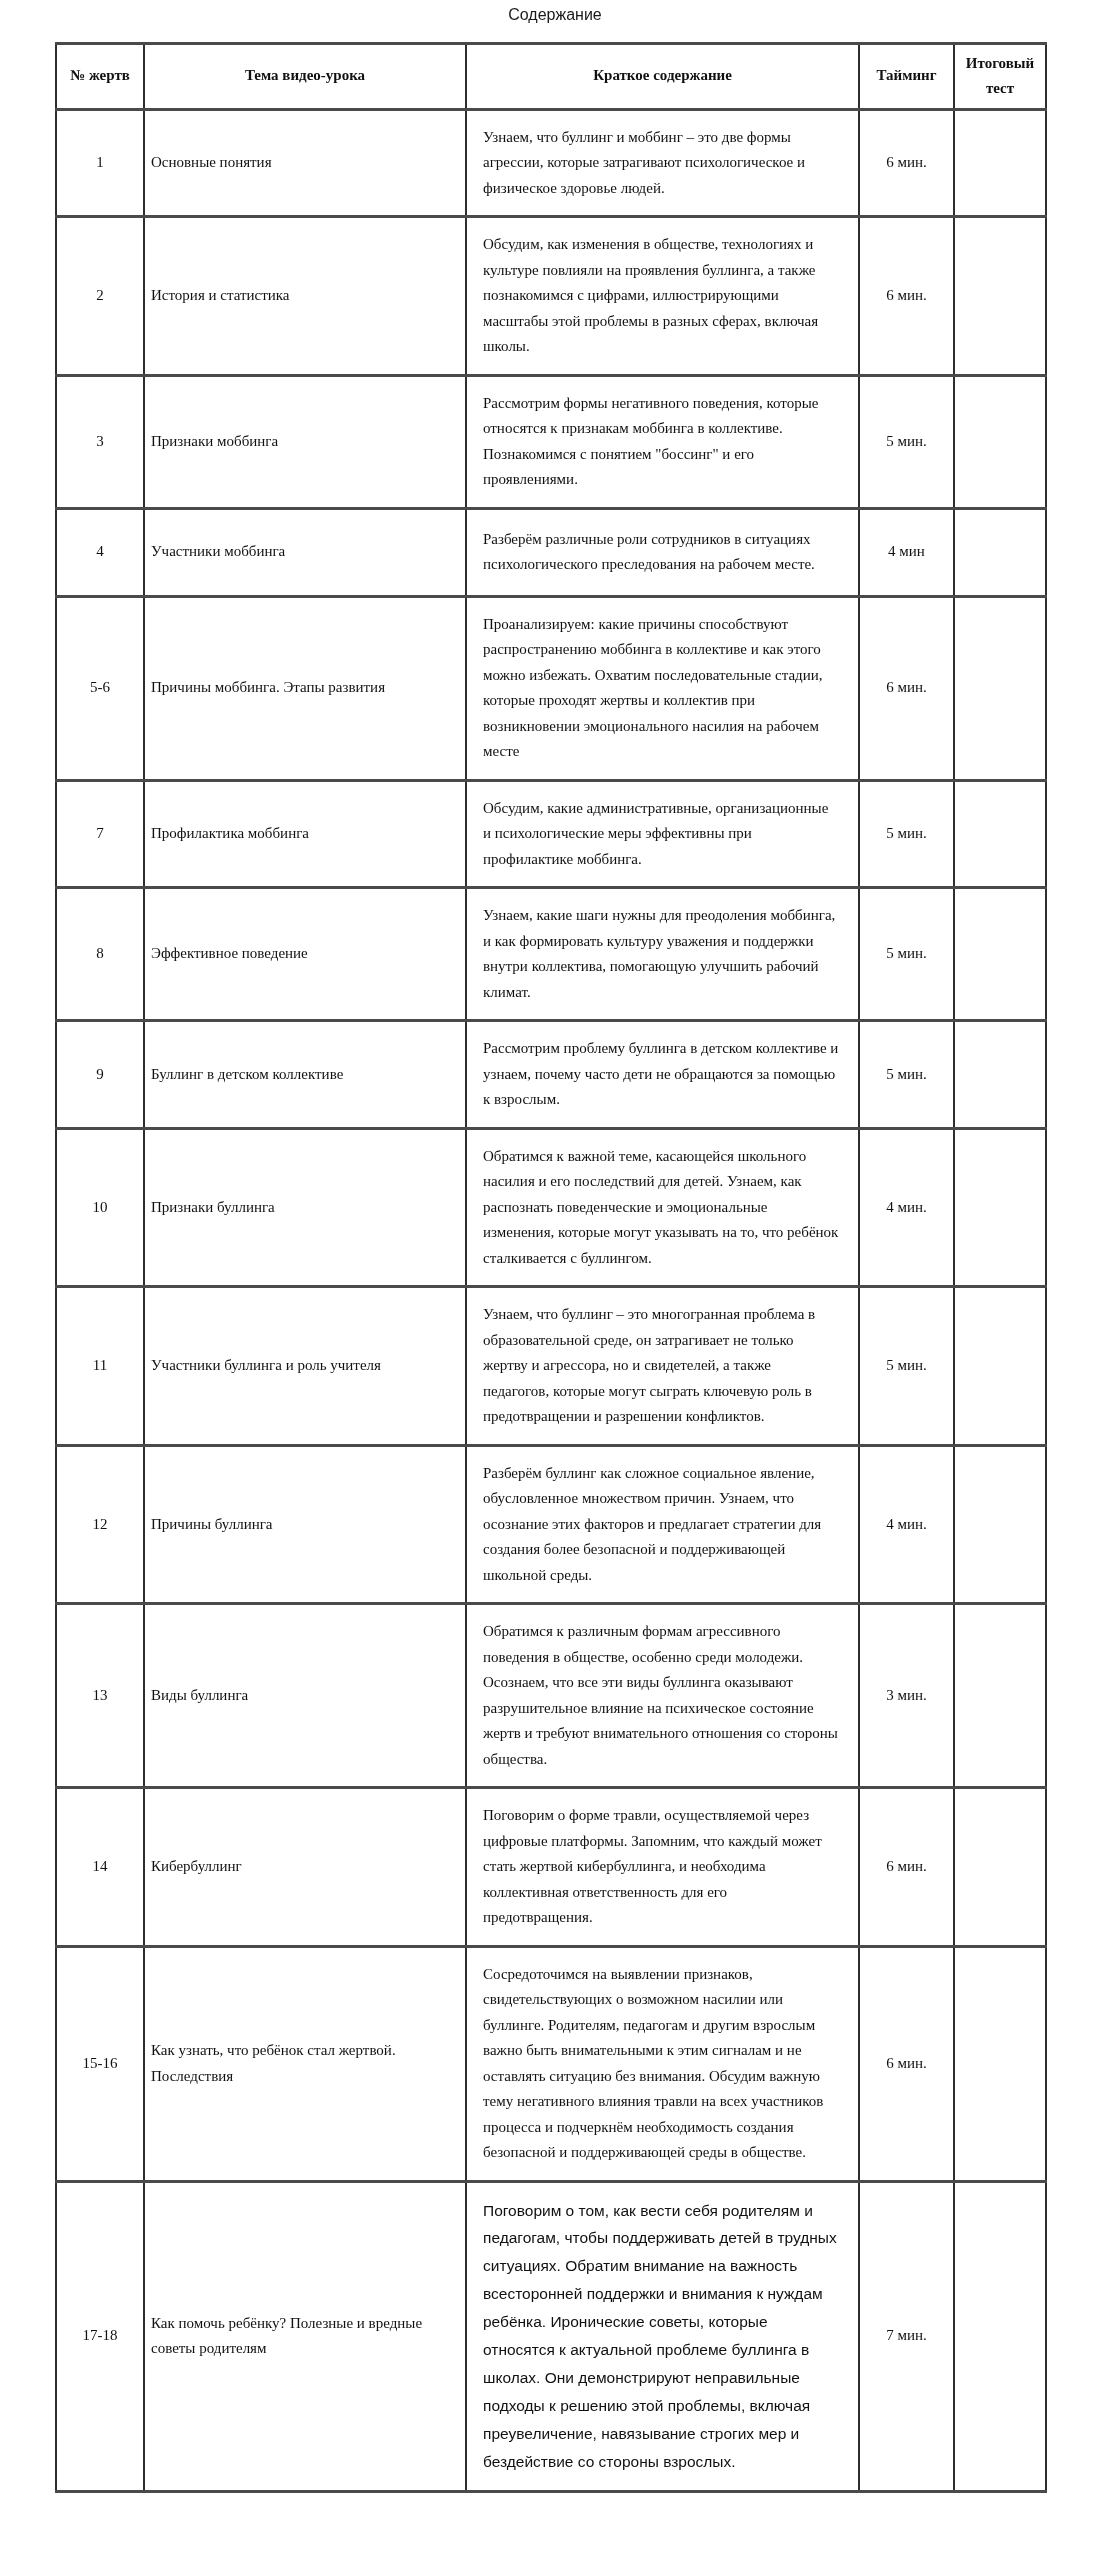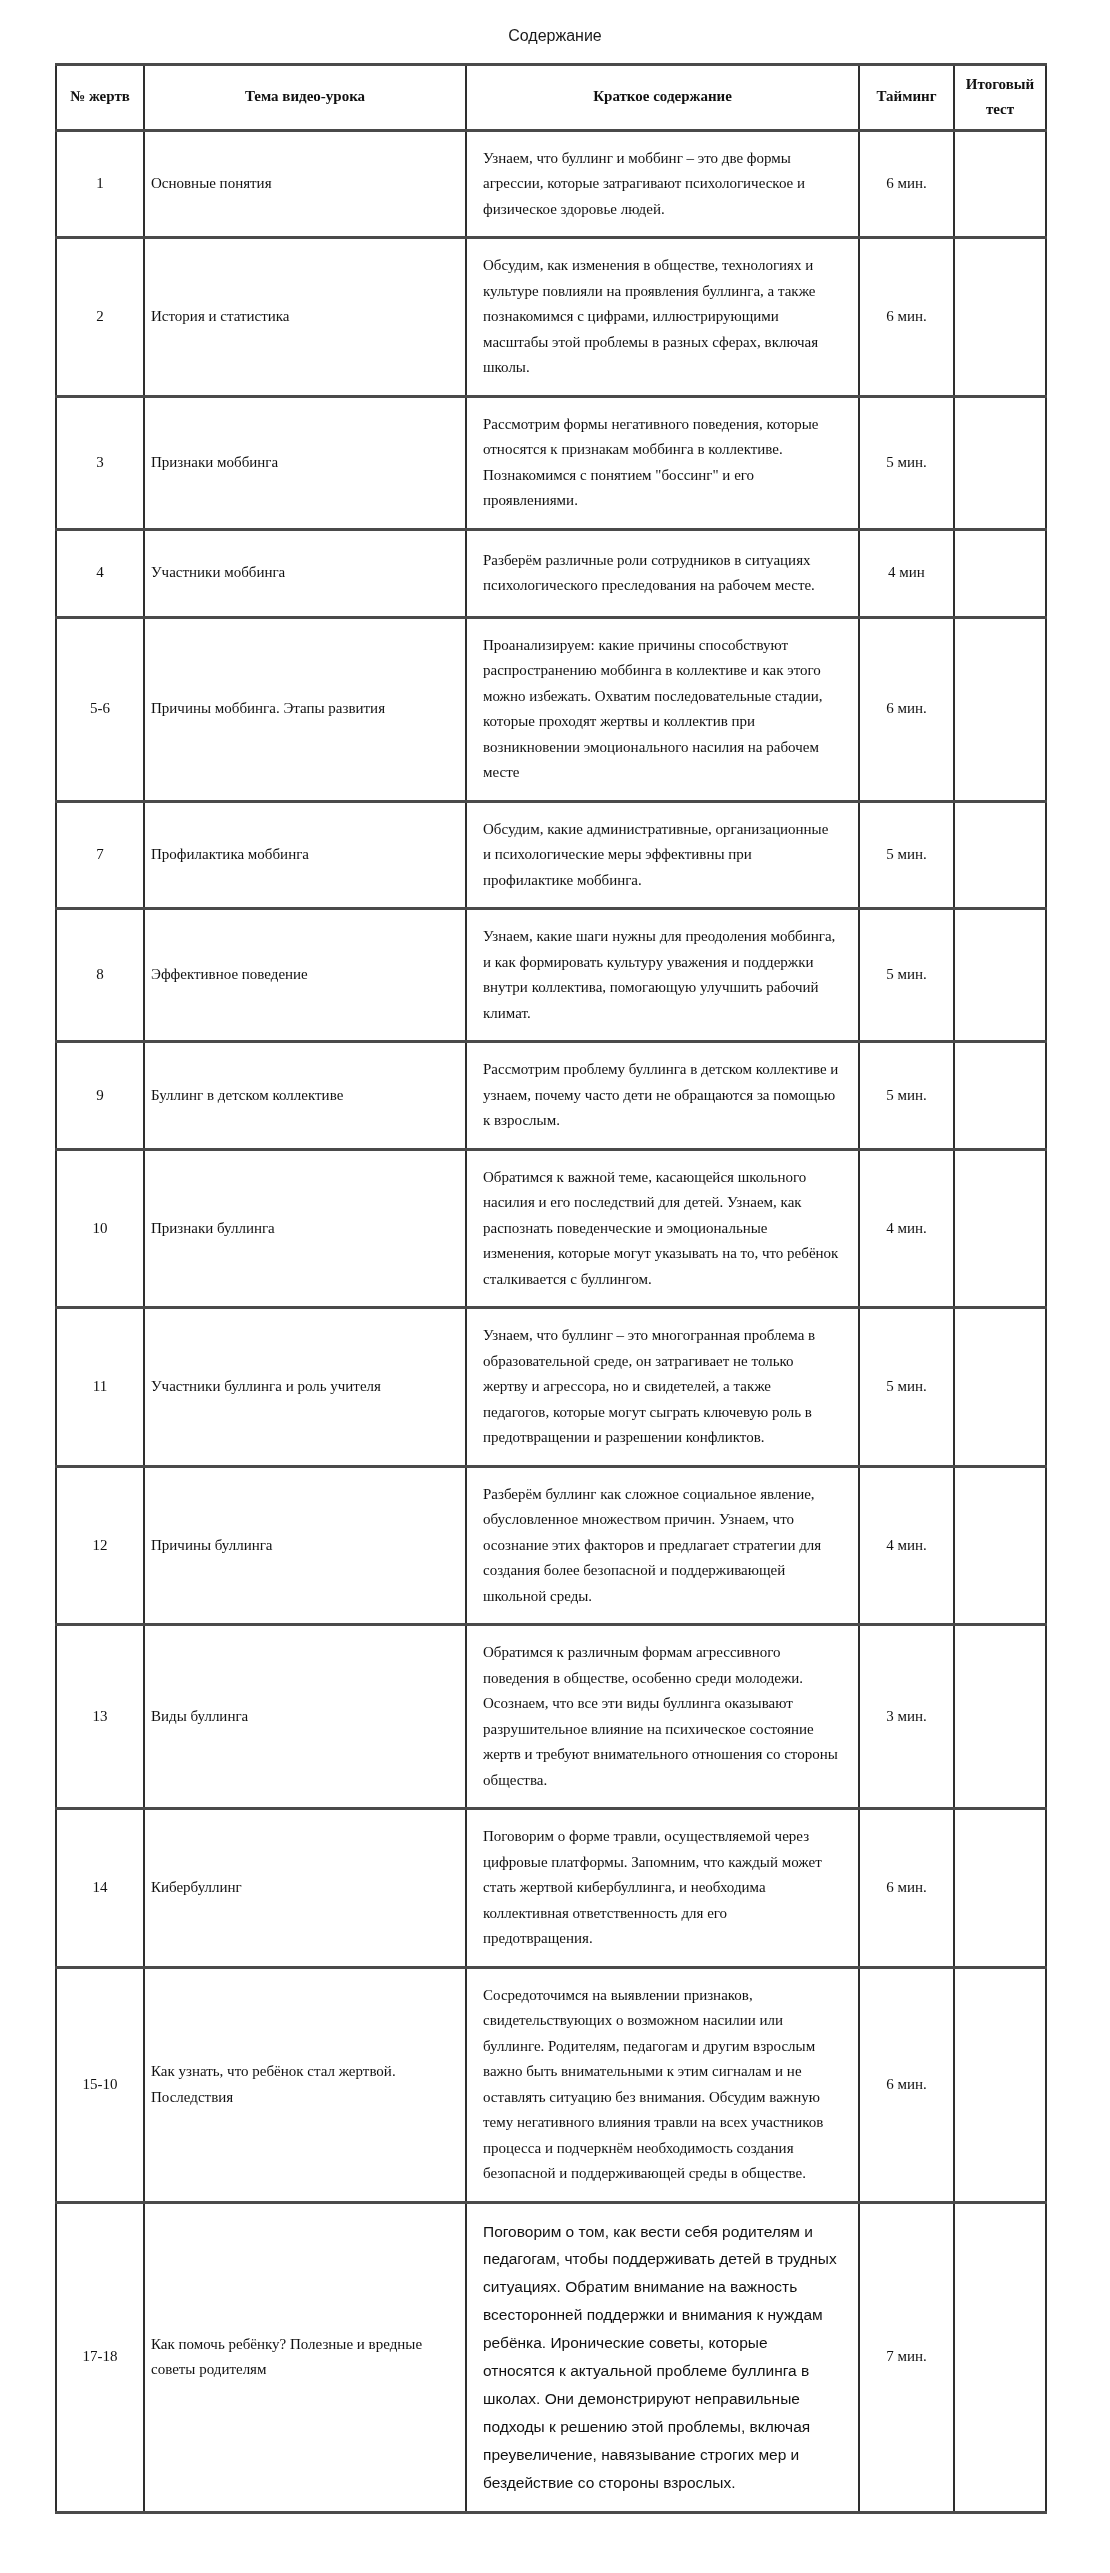--- a/index.html
+++ b/index.html
@@ -7,21 +7,21 @@
   body {
     width: 1110px;
     min-height: 2573px;
     margin: 0 auto;
     font-family: "Liberation Serif", "DejaVu Serif", serif;
     color: #111111;
   }
 
   
   .doc-head {
-    padding-top: 25px;
+    padding-top: 4px;
     text-align: center;
     font-family: "Liberation Sans", "DejaVu Sans", sans-serif;
     font-size: 16px;
     color: #1a1a1a;
   }
   .doc-head p { line-height: 1.35; }
   .doc-head .gap { margin-top: 13px; }
   .doc-head .bold { font-weight: 700; }
   .doc-head .title-wrap { margin-top: 15px; }
   .doc-head .title-wrap p { line-height: 1.75; }
@@ -175,21 +175,21 @@
     <td class="c-test"></td>
   </tr>
       <tr>
     <td class="c-num">14</td>
     <td class="c-topic">Кибербуллинг</td>
     <td class="c-sum">Поговорим о форме травли, осуществляемой через цифровые платформы. Запомним, что каждый может стать жертвой кибербуллинга, и необходима коллективная ответственность для его предотвращения.</td>
     <td class="c-time">6 мин.</td>
     <td class="c-test"></td>
   </tr>
       <tr>
-    <td class="c-num">15-10</td>
+    <td class="c-num">15-16</td>
     <td class="c-topic">Как узнать, что ребёнок стал жертвой. Последствия</td>
     <td class="c-sum">Сосредоточимся на выявлении признаков, свидетельствующих о возможном насилии или буллинге. Родителям, педагогам и другим взрослым важно быть внимательными к этим сигналам и не оставлять ситуацию без внимания. Обсудим важную тему негативного влияния травли на всех участников процесса и подчеркнём необходимость создания безопасной и поддерживающей среды в обществе.</td>
     <td class="c-time">6 мин.</td>
     <td class="c-test"></td>
   </tr>
       <tr>
     <td class="c-num">17-18</td>
     <td class="c-topic">Как помочь ребёнку? Полезные и вредные советы родителям</td>
     <td class="c-sum sans">Поговорим о том, как вести себя  родителям и педагогам, чтобы поддерживать детей в трудных ситуациях. Обратим внимание на важность всесторонней поддержки и внимания к нуждам ребёнка. Иронические советы, которые относятся к актуальной проблеме буллинга в школах. Они демонстрируют неправильные подходы к решению этой проблемы, включая преувеличение, навязывание строгих мер и бездействие со стороны взрослых.</td>
     <td class="c-time">7 мин.</td>

